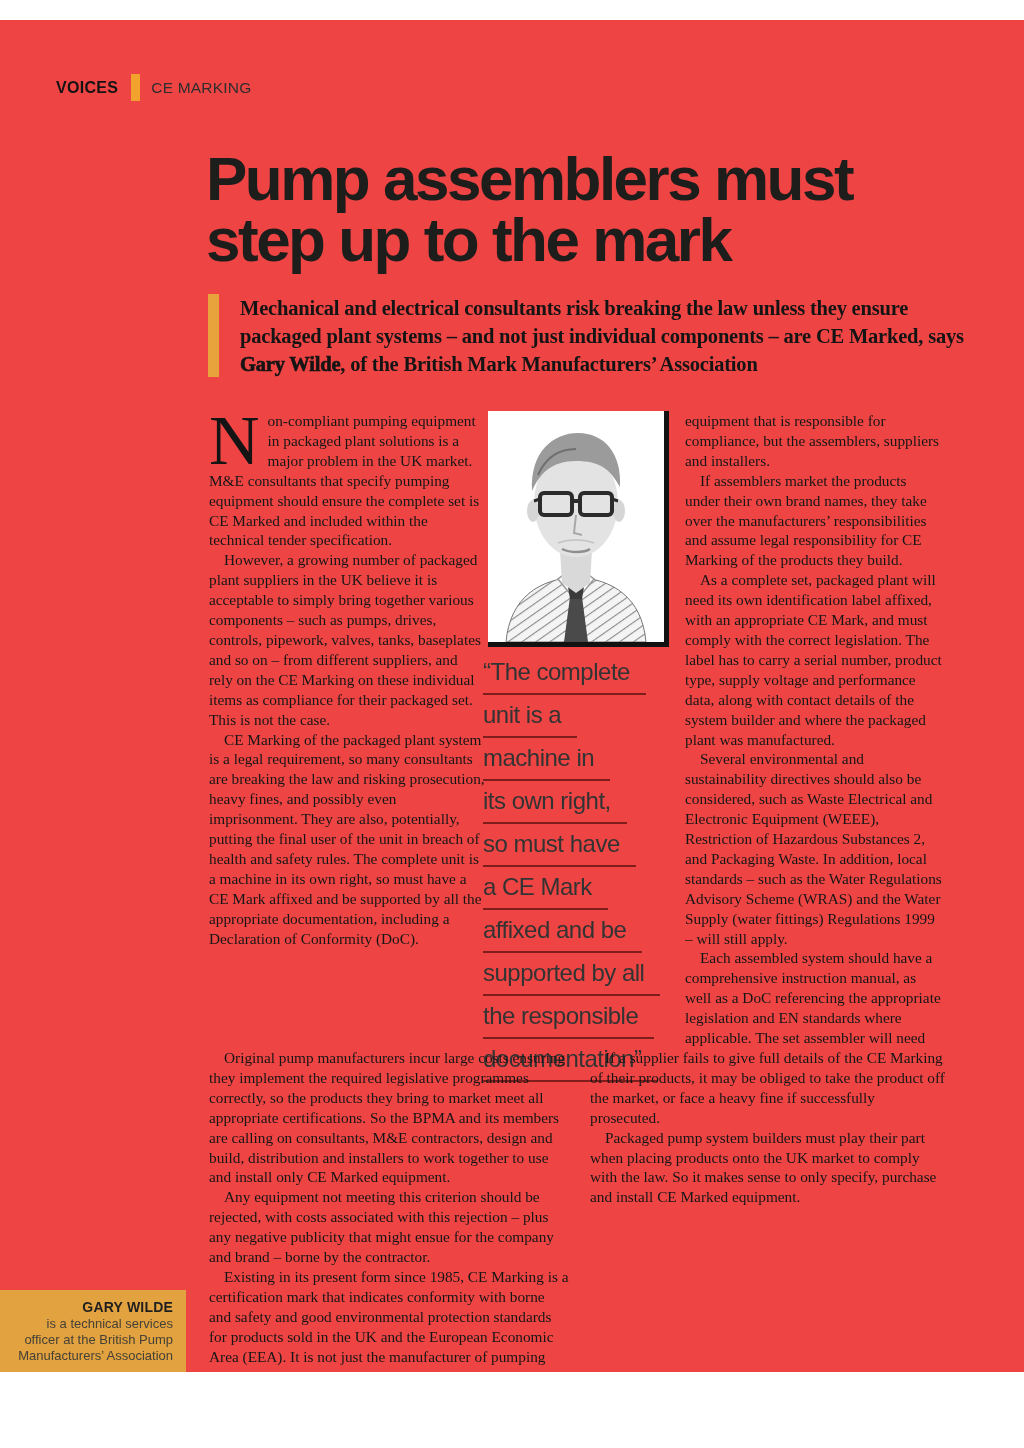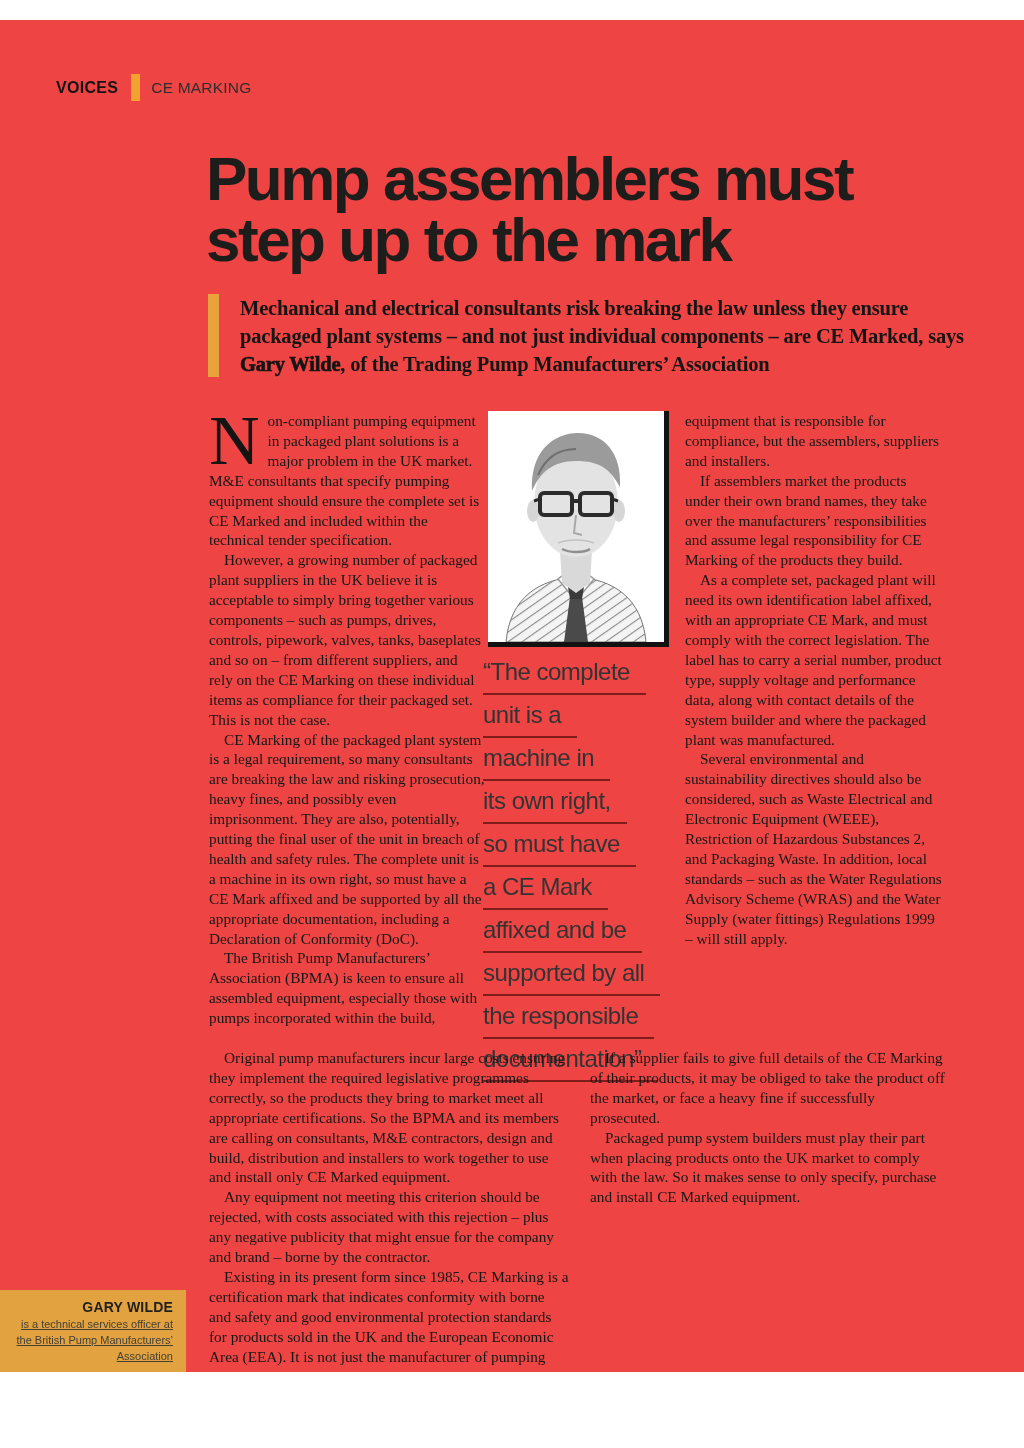--- a/index.html
+++ b/index.html
@@ -51,21 +51,21 @@
     font-family:"Liberation Sans", sans-serif; font-weight:400; color:#333333;
     font-size:24px; letter-spacing:-0.5px; }
   .pullquote .pq-line { display:inline-block; border-bottom:2px solid #7f1d1d;
     padding:0 16px 7px 0; margin-bottom:6px; white-space:nowrap; }
 
   
   .author-box { position:absolute; left:0; top:1270px; width:186px; height:89px;
     background:#E2A23F; text-align:right; padding:9px 13px 0 10px;
     font-family:"Liberation Sans", sans-serif; }
   .author-box .name { font-weight:bold; font-size:14px; color:#1f1f1f; letter-spacing:.2px; }
-  .author-box .bio { font-size:11px; line-height:16.2px; color:#454137; margin-top:1px;text-decoration:underline; }
+  .author-box .bio { font-size:13px; line-height:16.2px; color:#454137; margin-top:1px; }
 
   
   .page-footer { position:absolute; left:56px; top:1392px;
     font-family:"Liberation Sans", sans-serif; font-size:15px; color:#1b1b1b; }
   .page-footer .num { font-weight:bold; margin-right:10px; }
   .page-footer .date { margin-right:12px; }
   .page-footer .url { font-weight:normal; }
 </style>
 </head>
 <body>
@@ -79,29 +79,28 @@
   </div>
 
   <h1 class="headline">
     <span>Pump assemblers must</span><br>
     <span>step up to the mark</span>
   </h1>
 
   <div class="standfirst">
     <div class="bar"></div>
     <div class="text">
-      <span>Mechanical and electrical consultants risk breaking the law unless they ensure packaged plant systems – and not just individual components – are CE Marked, says </span><span class="name">Gary Wilde</span><span>, of the Trading Pump Manufacturers’ Association</span>
+      <span>Mechanical and electrical consultants risk breaking the law unless they ensure packaged plant systems – and not just individual components – are CE Marked, says </span><span class="name">Gary Wilde</span><span>, of the British Mark Manufacturers’ Association</span>
     </div>
   </div>
 
   <div class="bodycol col-left-narrow">
     <p><span class="dropcap">N</span><span>on-compliant pumping equipment in packaged plant solutions is a major problem in the UK market. M&amp;E consultants that specify pumping equipment should ensure the complete set is CE Marked and included within the technical tender specification.</span></p>
     <p class="indent">However, a growing number of packaged plant suppliers in the UK believe it is acceptable to simply bring together various components – such as pumps, drives, controls, pipework, valves, tanks, baseplates and so on – from different suppliers, and rely on the CE Marking on these individual items as compliance for their packaged set. This is not the case.</p>
     <p class="indent">CE Marking of the packaged plant system is a legal requirement, so many consultants are breaking the law and risking prosecution, heavy fines, and possibly even imprisonment. They are also, potentially, putting the final user of the unit in breach of health and safety rules. The complete unit is a machine in its own right, so must have a CE Mark affixed and be supported by all the appropriate documentation, including a Declaration of Conformity (DoC).</p>
-    <p class="indent">The British Pump Manufacturers’ Association (BPMA) is keen to ensure all assembled equipment, especially those with pumps incorporated within the build,</p>
   </div>
 
   <div class="photo-frame">
     <svg viewBox="0 0 176 231">
       <defs>
         <pattern id="stripes" width="8" height="8" patternTransform="rotate(55)" patternUnits="userSpaceOnUse">
           <rect width="8" height="8" fill="#f4f4f4"></rect>
           <line x1="0" y1="0" x2="0" y2="8" stroke="#8a8a8a" stroke-width="2.2"></line>
         </pattern>
       </defs>
@@ -147,20 +146,21 @@
     <span class="pq-line">supported by all</span>
     <span class="pq-line">the responsible</span>
     <span class="pq-line">documentation”</span>
   </div>
 
   <div class="bodycol col-right-narrow">
     <p>equipment that is responsible for compliance, but the assemblers, suppliers and installers.</p>
     <p class="indent">If assemblers market the products under their own brand names, they take over the manufacturers’ responsibilities and assume legal responsibility for CE Marking of the products they build.</p>
     <p class="indent">As a complete set, packaged plant will need its own identification label affixed, with an appropriate CE Mark, and must comply with the correct legislation. The label has to carry a serial number, product type, supply voltage and performance data, along with contact details of the system builder and where the packaged plant was manufactured.</p>
     <p class="indent">Several environmental and sustainability directives should also be considered, such as Waste Electrical and Electronic Equipment (WEEE), Restriction of Hazardous Substances 2, and Packaging Waste. In addition, local standards – such as the Water Regulations Advisory Scheme (WRAS) and the Water Supply (water fittings) Regulations 1999 – will still apply.</p>
+    <p class="indent">Each assembled system should have a comprehensive instruction manual, as well as a DoC referencing the appropriate legislation and EN standards where applicable. The set assembler will need</p>
   </div>
 
   <div class="bodycol col-left-wide">
     <p class="indent">Original pump manufacturers incur large costs ensuring they implement the required legislative programmes correctly, so the products they bring to market meet all appropriate certifications. So the BPMA and its members are calling on consultants, M&amp;E contractors, design and build, distribution and installers to work together to use and install only CE Marked equipment.</p>
     <p class="indent">Any equipment not meeting this criterion should be rejected, with costs associated with this rejection – plus any negative publicity that might ensue for the company and brand – borne by the contractor.</p>
     <p class="indent">Existing in its present form since 1985, CE Marking is a certification mark that indicates conformity with borne and safety and good environmental protection standards for products sold in the UK and the European Economic Area (EEA). It is not just the manufacturer of pumping</p>
   </div>
 
   <div class="bodycol col-right-wide">
     <p class="indent">If a supplier fails to give full details of the CE Marking of their products, it may be obliged to take the product off the market, or face a heavy fine if successfully prosecuted.</p>

